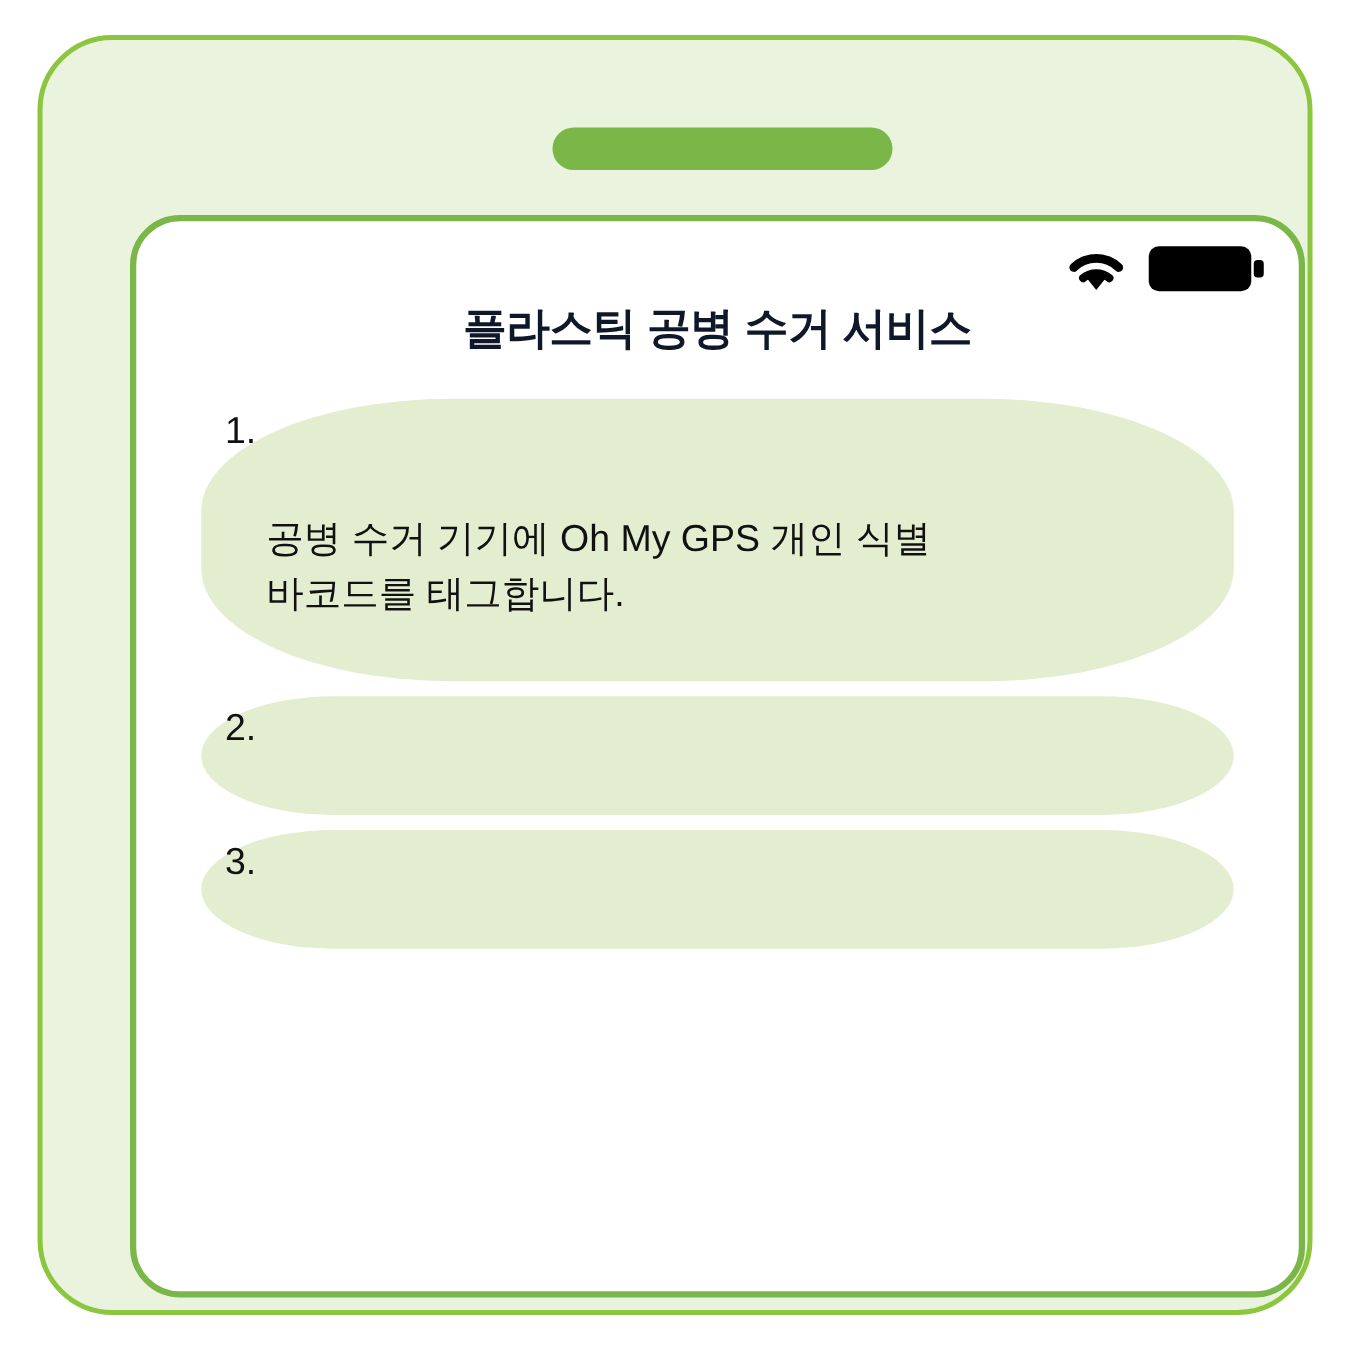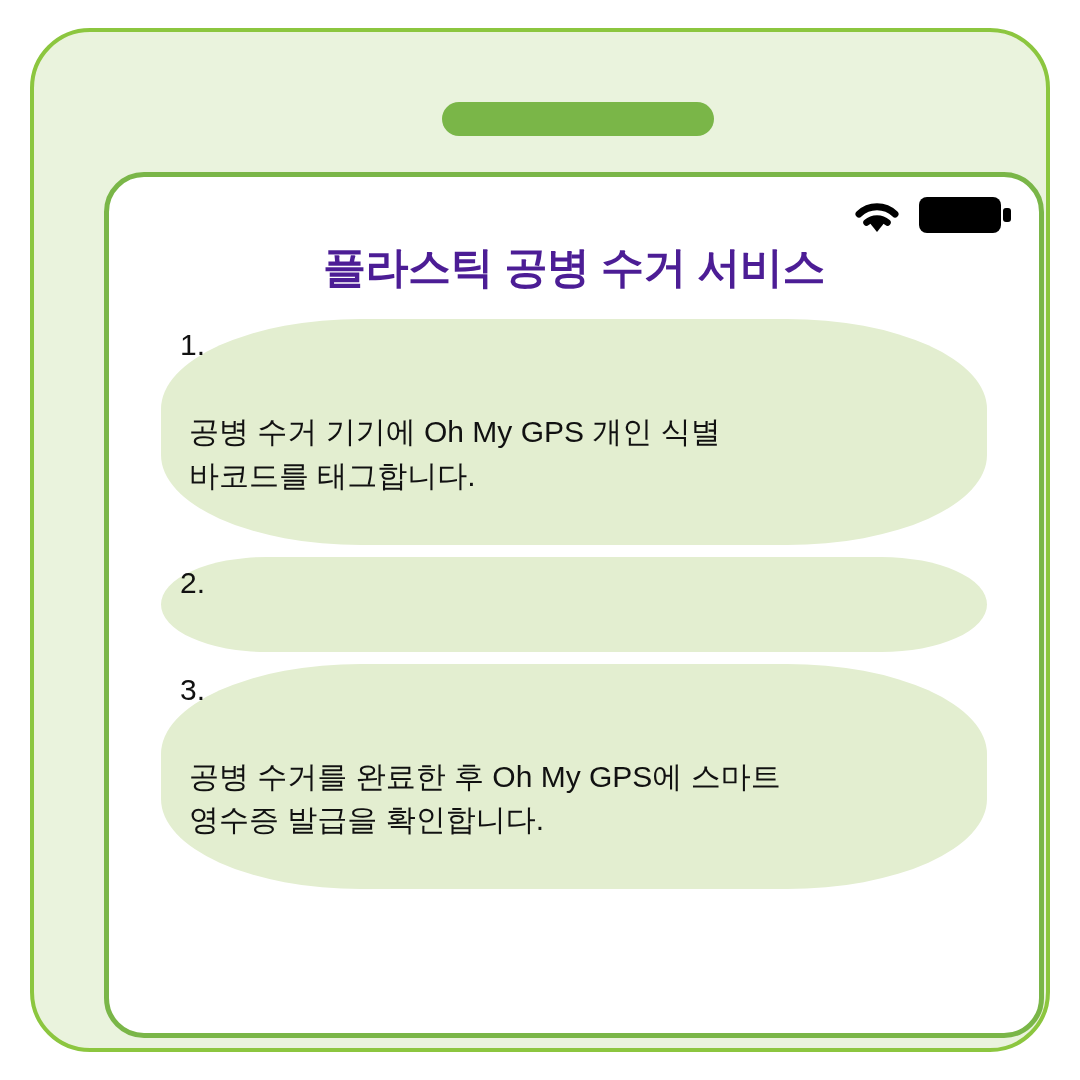--- a/index.html
+++ b/index.html
@@ -70,23 +70,23 @@
   }
   .wifi-icon { display:block; }
   .battery-icon { display:block; }
 
   .screen-title {
     position: absolute;
     left: 0;
     right: 0;
     top: 62px;
     text-align: center;
-    font-size: 43px;
+    font-size: 35px;
     font-weight: bold;
-    color: #4c1d95;
+    color: #0f172a;
     letter-spacing: -0.5px;
   }
 
   .steps {
     position: absolute;
     left: 0;
     right: 0;
     top: 120px;
     bottom: 0;
     padding: 0;
@@ -122,21 +122,21 @@
   .step .num {
     position: absolute;
     left: 56px;
     top: 10px;
     width: 40px;
     text-align: right;
     font-size: 30px;
   }
   .step .txt {
     display: block;
-    margin-left: 24px;
+    margin-left: 48px;
   }
 
   .step-1 { margin-top: 16px; }
 </style>
 </head>
 <body>
 
 <div class="canvas">
 
   <div class="outer-card">
@@ -170,21 +170,19 @@
           <span class="txt">공병 수거 기기에 Oh My GPS 개인 식별
 바코드를 태그합니다.</span>
         </div>
 
         <div class="step step-2">
           <span class="num">2.</span>
         </div>
 
         <div class="step step-3">
           <span class="num">3.</span>
-          <span class="txt">공병 수거를 완료한 후 Oh My GPS에 스마트
-영수증 발급을 확인합니다.</span>
         </div>
 
       </div>
 
     </div>
   </div>
 </div>
 
 </body></html>

